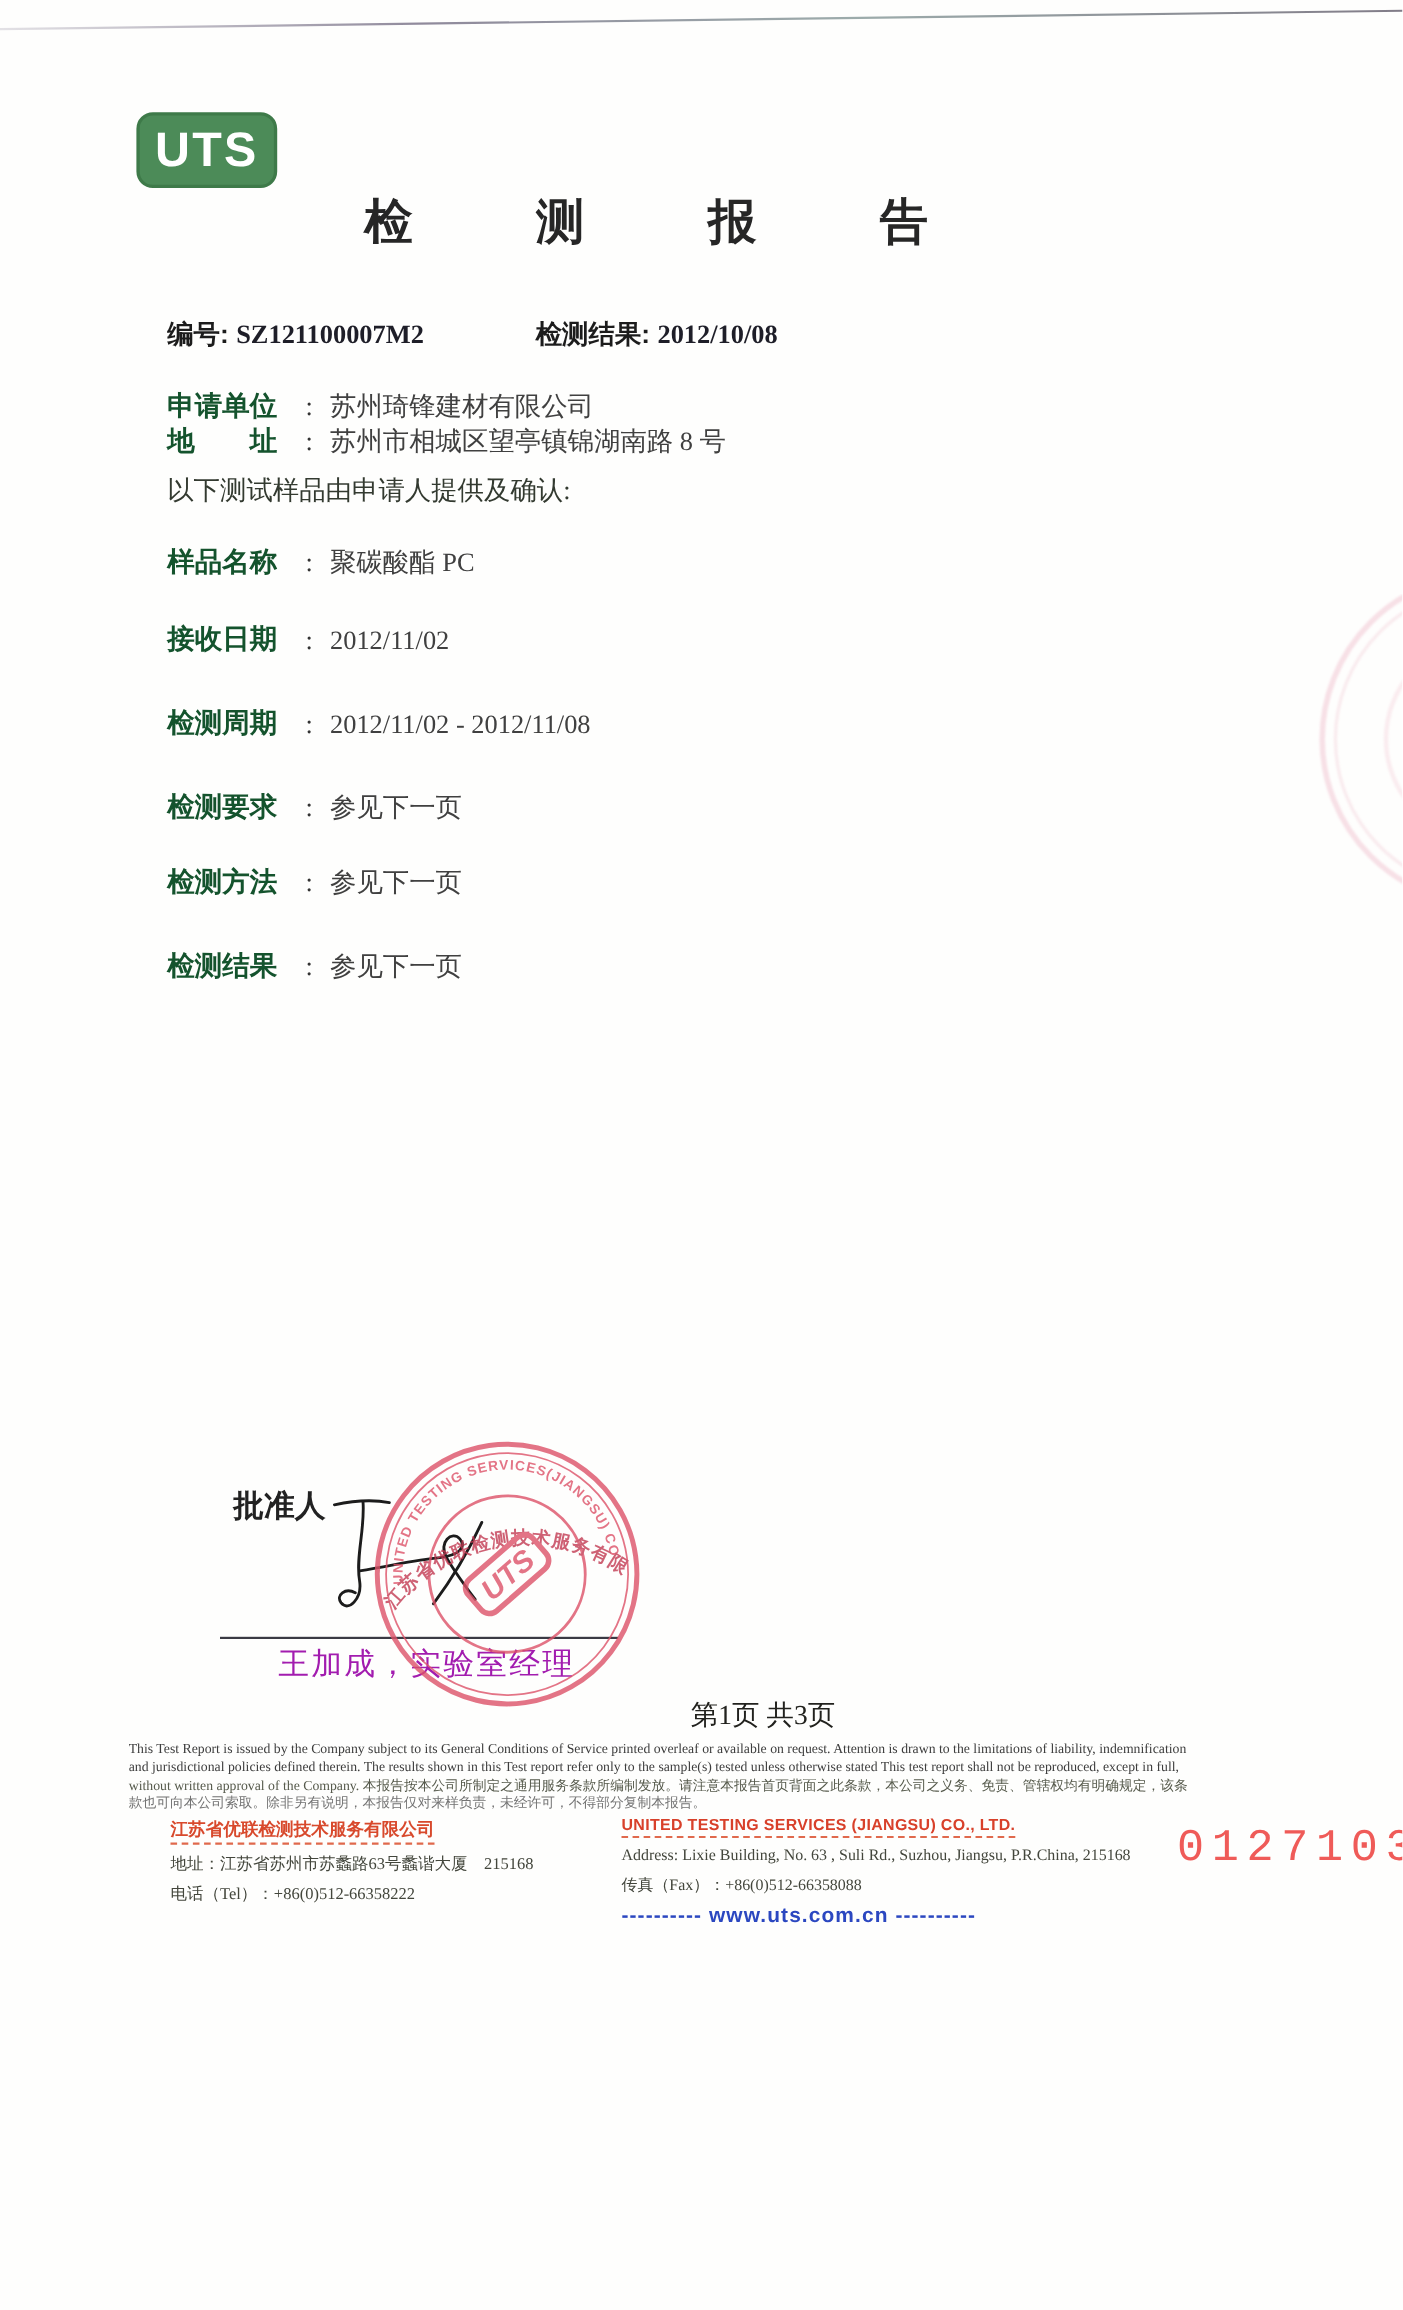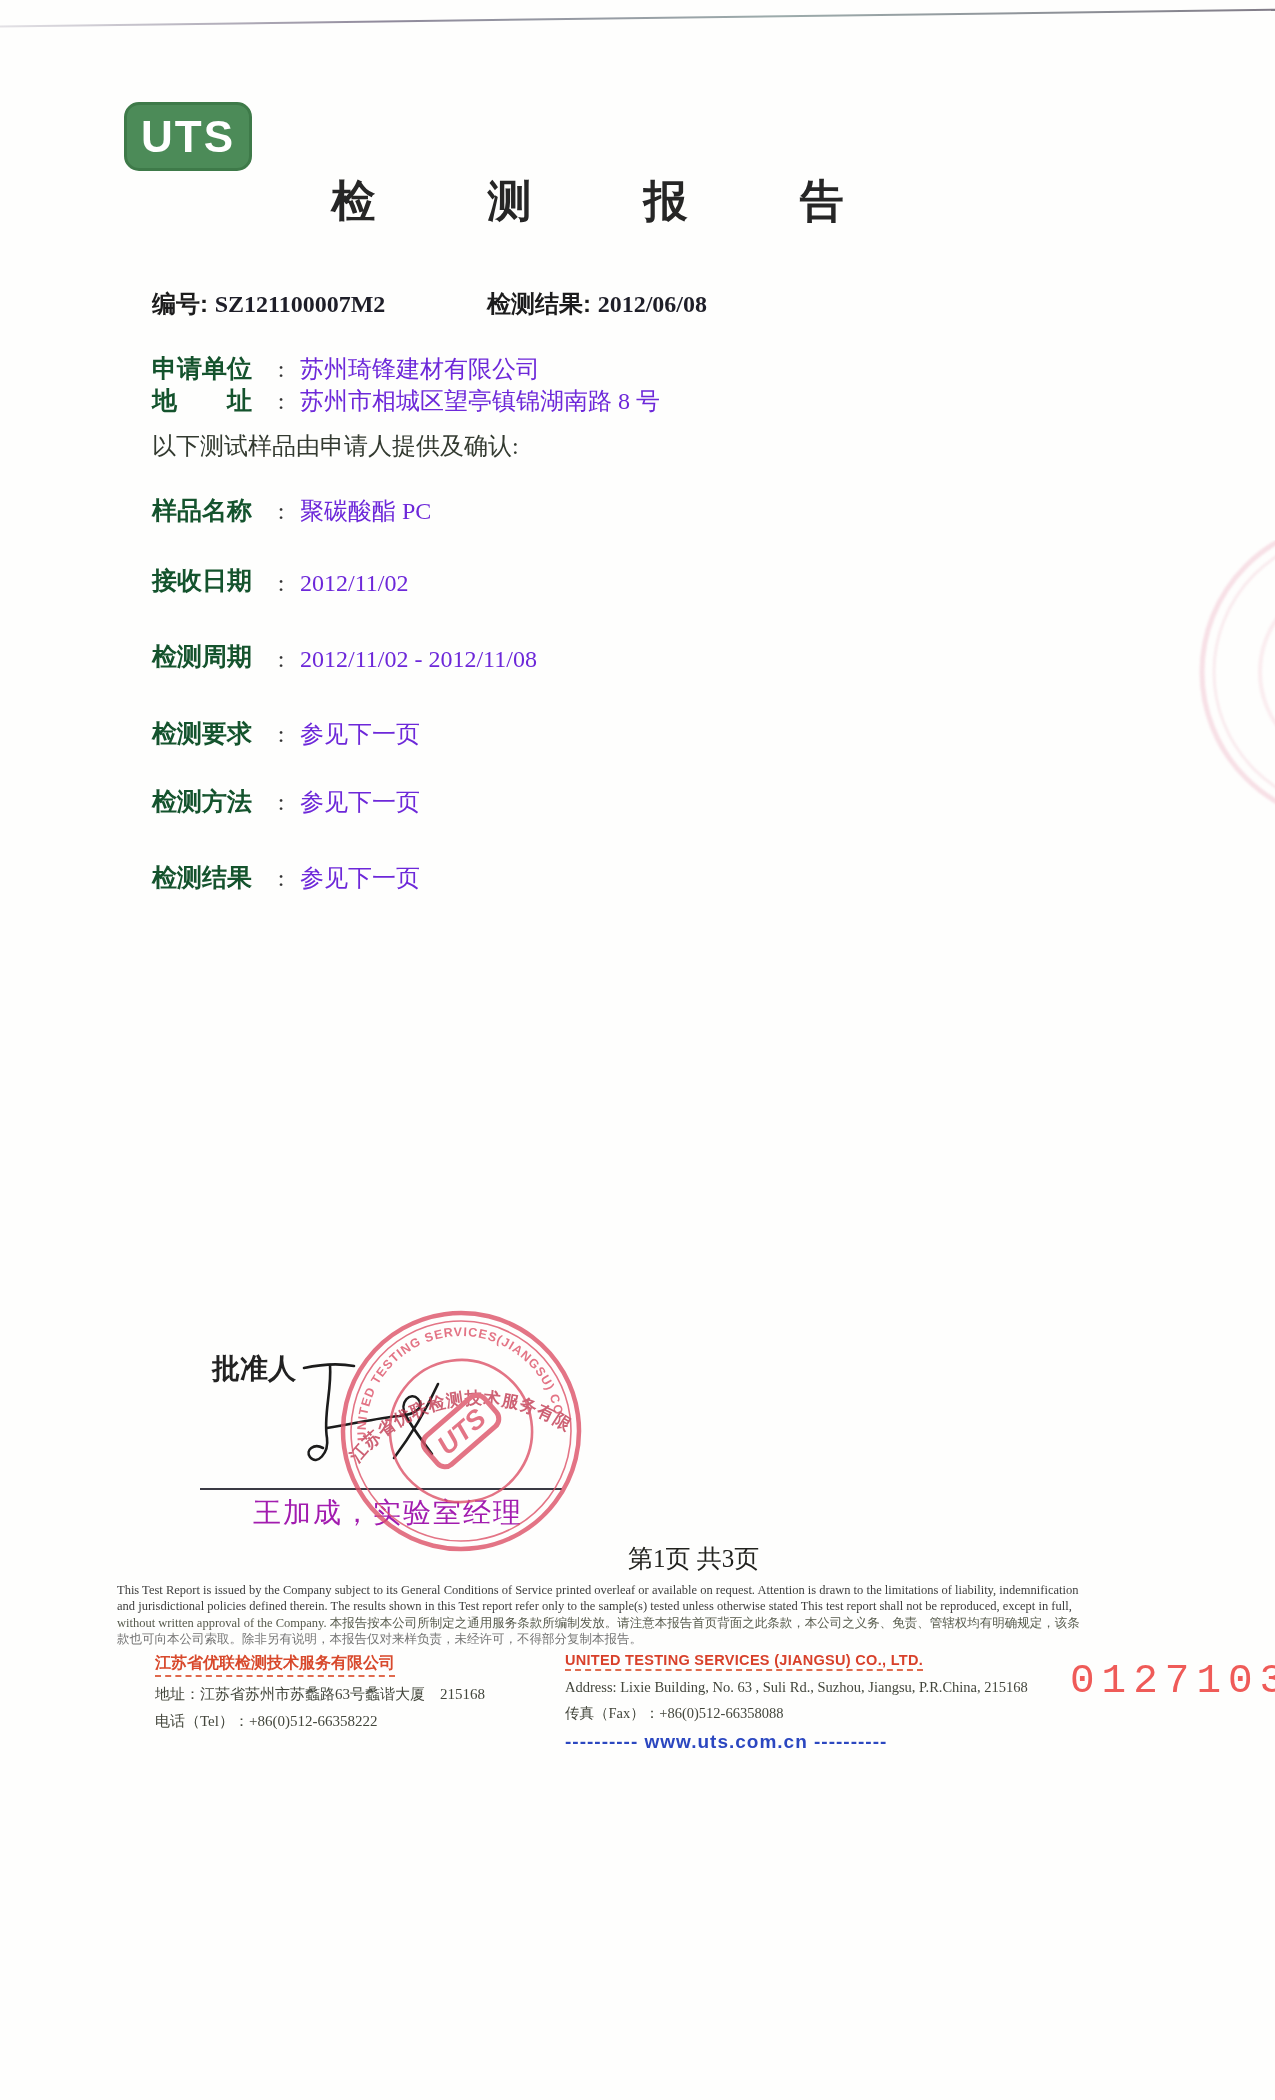--- a/index.html
+++ b/index.html
@@ -37,21 +37,21 @@
   .hdr-value{font-family:"Liberation Serif", serif; font-weight:bold; color:#1e1e28;}
   .hdr-date{position:absolute; top:288px; left:487px; font-size:24px; white-space:nowrap;}
   
   .field-row{position:absolute; left:152px; font-size:24px; white-space:nowrap;}
   .f-label{
     display:inline-block; width:110px;
     font-family:"Liberation Sans", sans-serif; font-weight:bold;
     font-size:25px; color:#14532d; vertical-align:bottom;
   }
   .f-colon{display:inline-block; width:26px; text-align:center; color:#333; font-size:24px;}
-  .f-value{color:#6d28d9; font-size:24px;}
+  .f-value{color:#404040; font-size:24px;}
   .declaration{position:absolute; left:152px; top:430px; font-size:24px; color:#333a30;}
   
   .approve-label{
     position:absolute; left:212px; top:1350px; font-size:28px;
     font-family:Liberation Mono, monospace; font-weight:bold; color:#222;
   }
   .sig-svg{position:absolute; left:292px; top:1356px;}
   .sig-line{position:absolute; left:200px; top:1488px; width:362px; height:2px; background:#3a3a44;}
   .signer{position:absolute; left:253px; top:1494px; font-size:28px; color:#a21caf; letter-spacing:2px;}
   
@@ -102,21 +102,21 @@
   </div>
 
   <div class="title">检 测 报 告</div>
 
   <div class="hdr-line">
     <span class="hdr-label">编号: </span>
     <span class="hdr-value">SZ121100007M2</span>
   </div>
   <div class="hdr-date">
     <span class="hdr-label">检测结果: </span>
-    <span class="hdr-value">2012/06/08</span>
+    <span class="hdr-value">2012/10/08</span>
   </div>
 
   <div class="field-row" style="top:352px">
     <span class="f-label">申请单位</span>
     <span class="f-colon">:</span>
     <span class="f-value">苏州琦锋建材有限公司</span>
   </div>
   <div class="field-row" style="top:384px">
     <span class="f-label">地　　址</span>
     <span class="f-colon">:</span>

